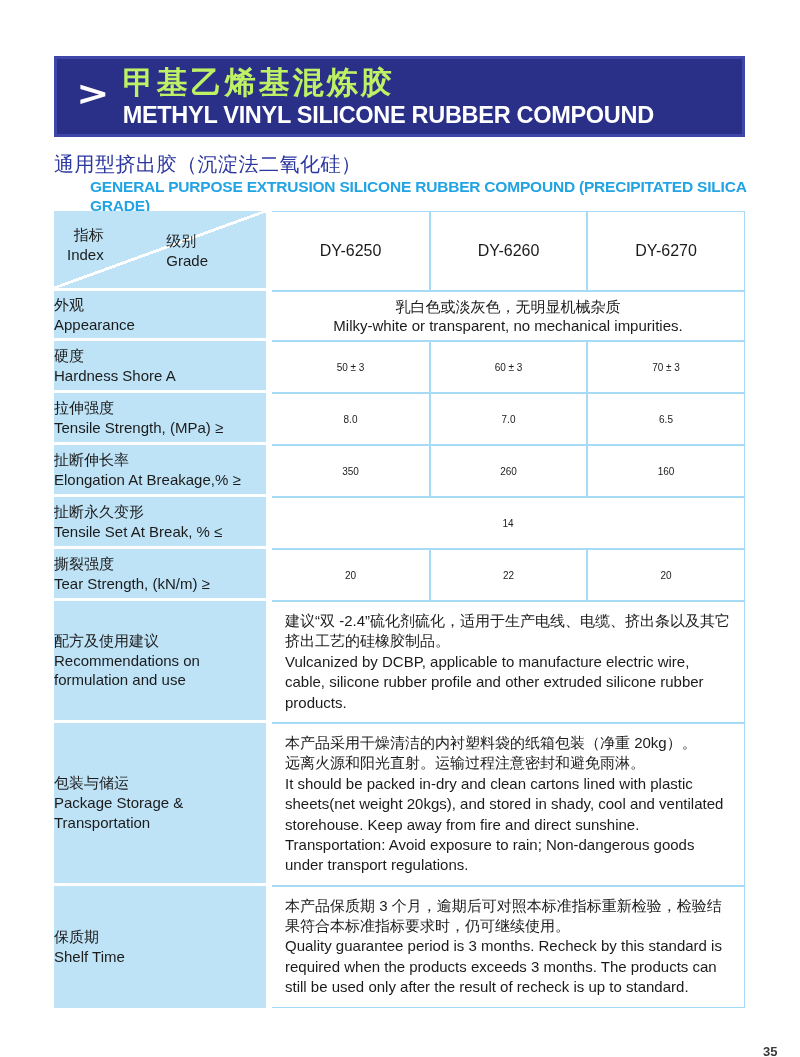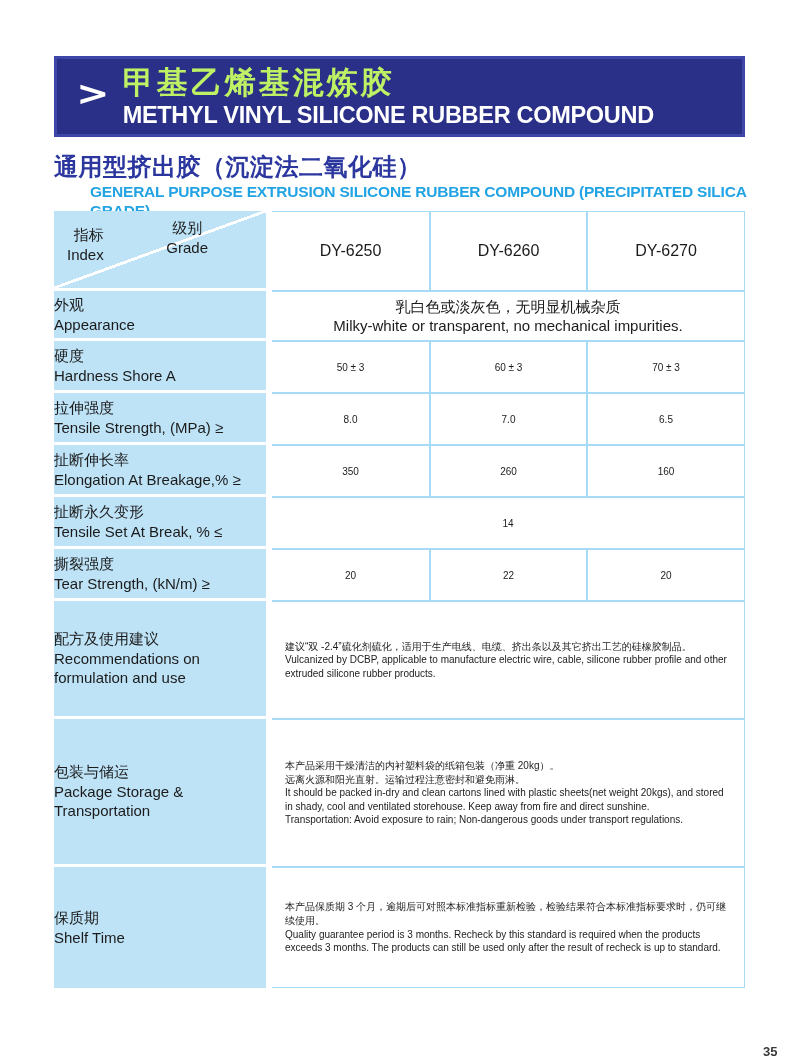--- a/index.html
+++ b/index.html
@@ -16,58 +16,58 @@
   }
   .chev{
     color:#fff;font-size:33px;font-weight:700;line-height:1;
     margin:0 16px 6px 22px;transform:scaleX(1.2);
     font-family:"DejaVu Sans",sans-serif;
   }
   .btitle-zh{color:#bef264;font-size:31px;font-weight:700;letter-spacing:3px;line-height:1.18;}
   .btitle-en{color:#fff;font-size:23.5px;font-weight:700;letter-spacing:-0.3px;line-height:1.12;}
   
   .sec{position:absolute;left:54px;top:152px;width:700px;}
-  .sec-zh{color:#2B379E;font-size:24px;font-weight:700;line-height:1.25;letter-spacing:0.5px;}
+  .sec-zh{color:#2B379E;font-size:20px;font-weight:400;line-height:1.25;letter-spacing:0.5px;}
   .sec-en{color:#21A3E4;font-size:15.5px;font-weight:700;letter-spacing:-0.2px;line-height:1.2;margin-top:1px;margin-left:36px;}
   
   table.spec{
     position:absolute;left:54px;top:211px;width:691px;
     border-collapse:separate;border-spacing:0;table-layout:fixed;
   }
   table.spec td{padding:0;font-size:15px;color:#1b1b1b;}
   td.lbl{
     background:#BEE3F7;
     border-right:6px solid #ffffff;border-bottom:3px solid #ffffff;
     vertical-align:middle;padding:6px 8px 6px 13px;line-height:1.32;
   }
   tr.last td.lbl{border-bottom:none;margin-top:24px;}
   td.d{
     background:#ffffff;border:1px solid #A6DBF5;
     text-align:center;vertical-align:middle;
   }
   td.d.first{border-left:none;}
   td.d.head{font-size:16px;}
   td.d.num{font-size:10px;}
-  td.d.txt{text-align:left;padding:9px 13px;line-height:1.36;font-size:10px;}
+  td.d.txt{text-align:left;padding:9px 13px;line-height:1.36;font-size:15px;}
   
   tr.r0{height:80px;} tr.r1{height:50px;}
   tr.r2,tr.r3,tr.r4,tr.r5,tr.r6{height:52px;border-radius:13px;}
   tr.r7{height:118px;} tr.r8{height:148px;} tr.r9{height:121px;}
   
   td.corner{
     position:relative;padding:0;
     background:
       linear-gradient(to bottom right,
         rgba(0,0,0,0) calc(50% - 1.4px),
         #ffffff calc(50% - 1.4px),
         #ffffff calc(50% + 1.4px),
         rgba(0,0,0,0) calc(50% + 1.4px)),
       #BEE3F7;
   }
-  .corner-grade{position:absolute;top:7px;right:58px;text-align:center;line-height:1.3;}
+  .corner-grade{position:absolute;top:20px;right:58px;text-align:left;line-height:1.3;}
   .corner-index{position:absolute;bottom:24px;left:13px;text-align:right;line-height:1.3;}
   
   .pagenum{position:absolute;left:763px;top:1044px;font-size:13px;font-weight:700;color:#3a3a3a;}
 </style>
 </head>
 <body>
 
 <div class="banner">
   <span class="chev">&gt;</span>
   <div>

